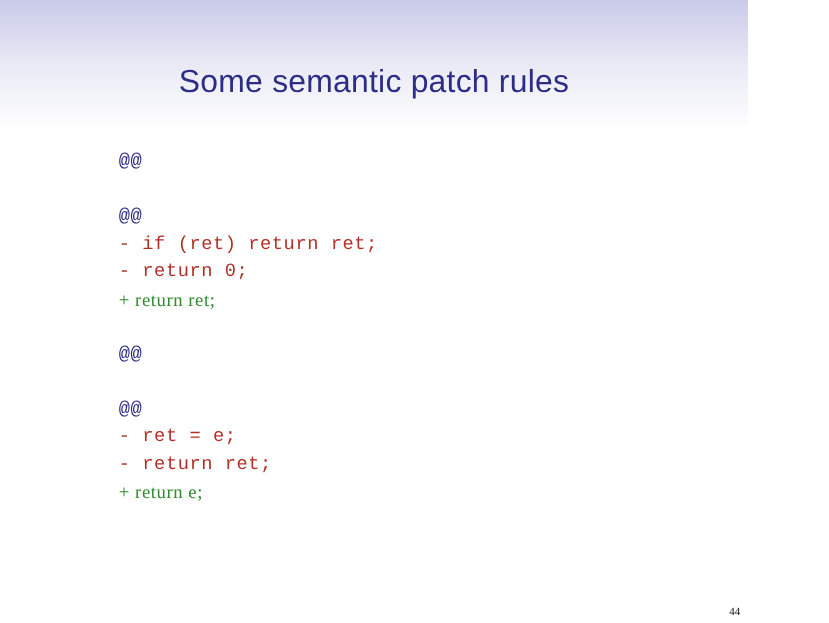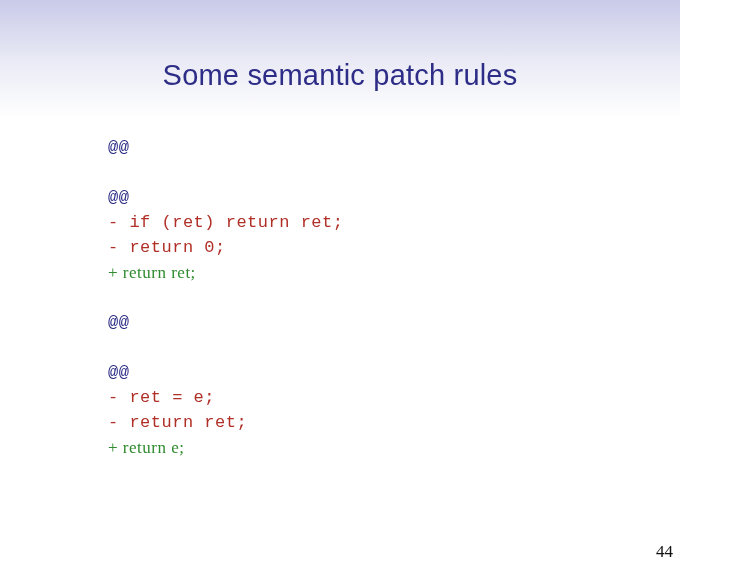--- a/index.html
+++ b/index.html
@@ -37,21 +37,21 @@
     white-space: pre;
   }
   .code-line { min-height: 25px; }
   .code-line.context { color: #2b2b85; }
   .code-line.removed { color: #b03028; }
   .code-line.added   { color: #2e8b2e; font-family: Liberation Serif, serif; }
   .page-number {
     position: absolute;
     right: 7px;
     bottom: 4px;
-    font-size: 17px;
+    font-size: 10px;
     color: #111111;
     font-family: "Liberation Serif", serif;
   }
 </style>
 </head>
 <body>
 
 <div class="slide">
   <h1 class="slide-title">Some semantic patch rules</h1>
 

